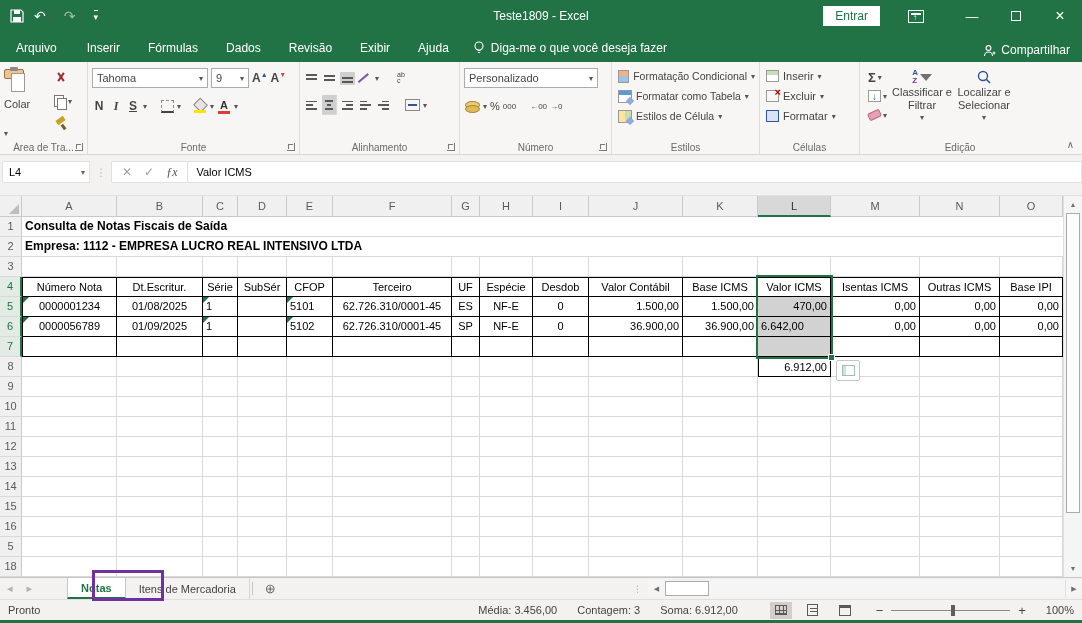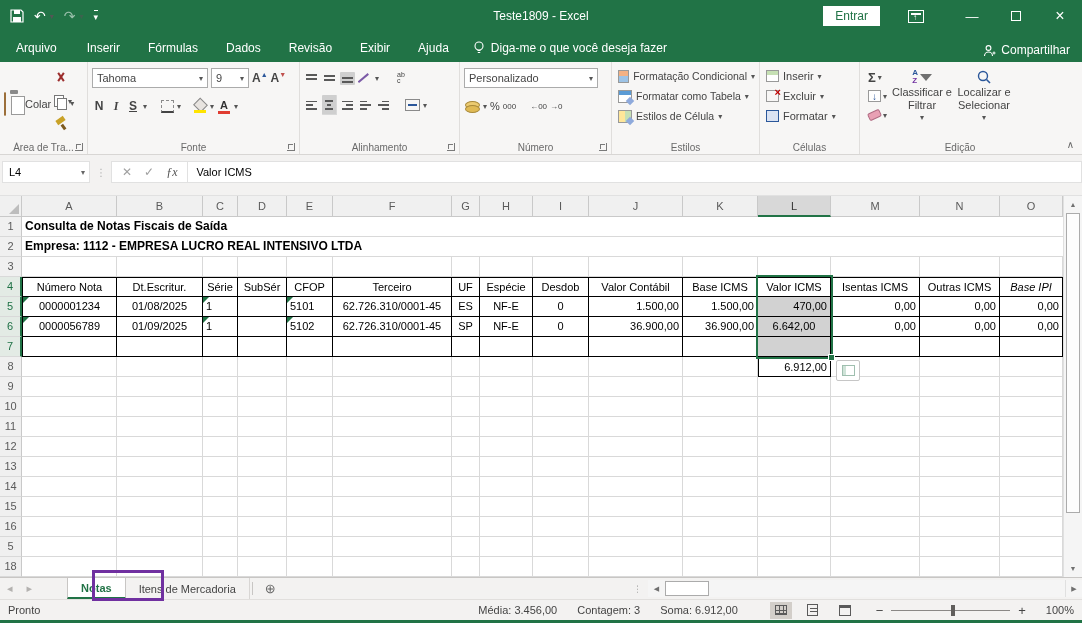--- a/index.html
+++ b/index.html
@@ -29,21 +29,21 @@
   .rtab.active { background: #f7f6f5; color: #217346; font-weight: 600; }
   .tellme { display: flex; align-items: center; gap: 6px; font-size: 12px; padding: 7px 10px; }
   .share { position: absolute; right: 12px; bottom: 5px; display: flex; align-items: center; gap: 5px; font-size: 12px; cursor: pointer; }
 
   
   .ribbon { height: 93px; background: #f7f6f5; border-bottom: 1px solid #d8d6d4; display: flex; position: relative; font-size: 11px; color: #444; }
   .rgroup { position: relative; border-right: 1px solid #e0dedc; padding: 4px 4px 16px 4px; display: flex; }
   .rglabel { position: absolute; bottom: 1px; left: 0; right: 0; text-align: center; font-size: 10px; color: #696969; white-space: nowrap; overflow: hidden; }
   .launcher { position: absolute; bottom: 3px; right: 4px; width: 8px; height: 8px; border-right: 1px solid #7a7a7a; border-bottom: 1px solid #7a7a7a; cursor: pointer; }
   .launcher::before { content: ""; position: absolute; left: 1px; top: 1px; width: 4px; height: 4px; border-left: 1px solid #7a7a7a; border-top: 1px solid #7a7a7a; }
-  .bigbtn { display: flex; flex-direction: row; align-items: center; justify-content: flex-start; width: 46px; cursor: pointer; gap: 19px; padding-top: 3px; }
+  .bigbtn { display: flex; flex-direction: column; align-items: flex-start; justify-content: flex-start; width: 46px; cursor: pointer; gap: 19px; padding-top: 3px; }
   .caret { font-size: 8px; color: #555; }
   .minicol { display: flex; flex-direction: column; gap: 4px; padding: 4px 2px; }
   .sbtn { display: flex; align-items: center; gap: 2px; height: 18px; padding: 0 2px; cursor: pointer; }
   .rrow { display: flex; align-items: center; gap: 3px; height: 24px; }
   .combo { background: #fff; border: 1px solid #ababab; height: 20px; display: flex; align-items: center; justify-content: space-between; padding: 0 4px; font-size: 11px; cursor: pointer; }
   .pressed { background: #cfcfcf; }
 
   
   .clip { width: 20px; height: 24px; background: #edc595; border: 1px solid #9c6f3a; border-radius: 2px; position: relative; }
   .clip::before { content: ""; position: absolute; left: 5px; top: -3px; width: 8px; height: 4px; background: #8a8a8a; border-radius: 1px; }
@@ -563,21 +563,21 @@
             <div class="c tbl ttop tc" style="width: 46px;">CFOP</div>
             <div class="c tbl ttop tc" style="width: 119px;">Terceiro</div>
             <div class="c tbl ttop tc" style="width: 28px;">UF</div>
             <div class="c tbl ttop tc" style="width: 53px;">Espécie</div>
             <div class="c tbl ttop tc" style="width: 56px;">Desdob</div>
             <div class="c tbl ttop tc" style="width: 94px;">Valor Contábil</div>
             <div class="c tbl ttop tc" style="width: 75px;">Base ICMS</div>
             <div class="c tbl ttop tc" style="width: 73px;">Valor ICMS</div>
             <div class="c tbl ttop tc" style="width: 89px;">Isentas ICMS</div>
             <div class="c tbl ttop tc" style="width: 80px;">Outras ICMS</div>
-            <div class="c tbl ttop tc" style="width: 63px; font-style: italic;">Base IPI</div>
+            <div class="c tbl ttop tc" style="width: 63px;">Base IPI</div>
           </div>
           <div class="grow2">
             <div class="rownum rn-sel">5</div>
             <div class="c tbl tleft flag" style="width: 95px; text-align: center;">0000001234</div>
             <div class="c tbl" style="width: 86px; text-align: center;">01/08/2025</div>
             <div class="c tbl flag" style="width: 35px; text-align: left;">1</div>
             <div class="c tbl" style="width: 49px; text-align: left;"></div>
             <div class="c tbl flag" style="width: 46px; text-align: left;">5101</div>
             <div class="c tbl" style="width: 119px; text-align: center;">62.726.310/0001-45</div>
             <div class="c tbl" style="width: 28px; text-align: center;">ES</div>
@@ -596,21 +596,21 @@
             <div class="c tbl" style="width: 86px; text-align: center;">01/09/2025</div>
             <div class="c tbl flag" style="width: 35px; text-align: left;">1</div>
             <div class="c tbl" style="width: 49px; text-align: left;"></div>
             <div class="c tbl flag" style="width: 46px; text-align: left;">5102</div>
             <div class="c tbl" style="width: 119px; text-align: center;">62.726.310/0001-45</div>
             <div class="c tbl" style="width: 28px; text-align: center;">SP</div>
             <div class="c tbl" style="width: 53px; text-align: center;">NF-E</div>
             <div class="c tbl" style="width: 56px; text-align: center;">0</div>
             <div class="c tbl" style="width: 94px; text-align: right;">36.900,00</div>
             <div class="c tbl" style="width: 75px; text-align: right;">36.900,00</div>
-            <div class="c tbl selbg" style="width: 73px; text-align: center;">6.642,00</div>
+            <div class="c tbl selbg" style="width: 73px; text-align: left;">6.642,00</div>
             <div class="c tbl" style="width: 89px; text-align: right;">0,00</div>
             <div class="c tbl" style="width: 80px; text-align: right;">0,00</div>
             <div class="c tbl" style="width: 63px; text-align: right;">0,00</div>
           </div>
           <div class="grow2">
             <div class="rownum rn-sel">7</div>
             <div class="c tbl tleft" style="width: 95px;"></div>
             <div class="c tbl" style="width: 86px;"></div>
             <div class="c tbl" style="width: 35px;"></div>
             <div class="c tbl" style="width: 49px;"></div>

